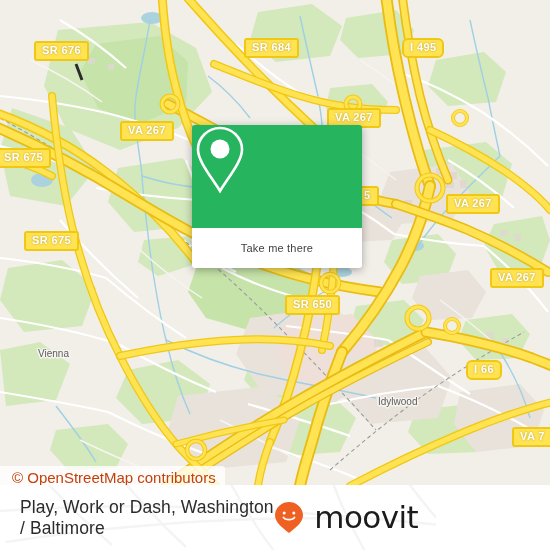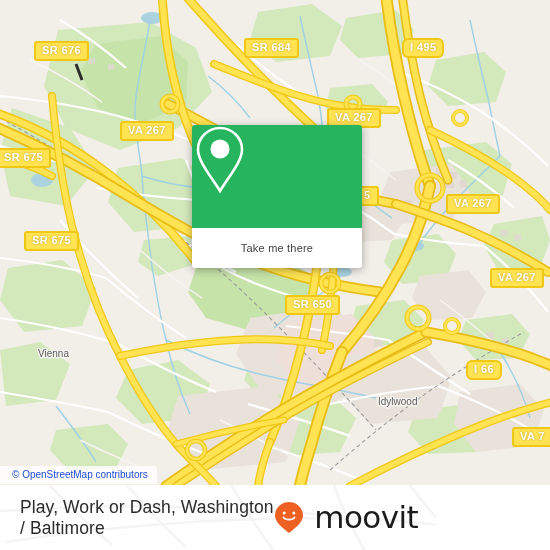--- a/index.html
+++ b/index.html
@@ -67,21 +67,21 @@
     border-left:13px solid transparent;
     border-right:13px solid transparent;
     border-top:14px solid #ffffff;
   }
 
   
   #attribution{
     position:absolute;left:0;top:466px;
     background:rgba(255,255,255,.80);
     padding:3px 9px 4px 12px;
-    font-size:10px;color:#1d4ed8;
+    font-size:15px;color:#c2410c;
     border-radius:0 3px 0 0;
   }
 
   
   #footer{
     position:absolute;left:0;top:485px;width:436px;height:65px;
     background:#ffffff;
     display:flex;align-items:center;justify-content:space-between;
     padding:0 18px 0 20px;box-sizing:border-box;
     overflow:hidden;

